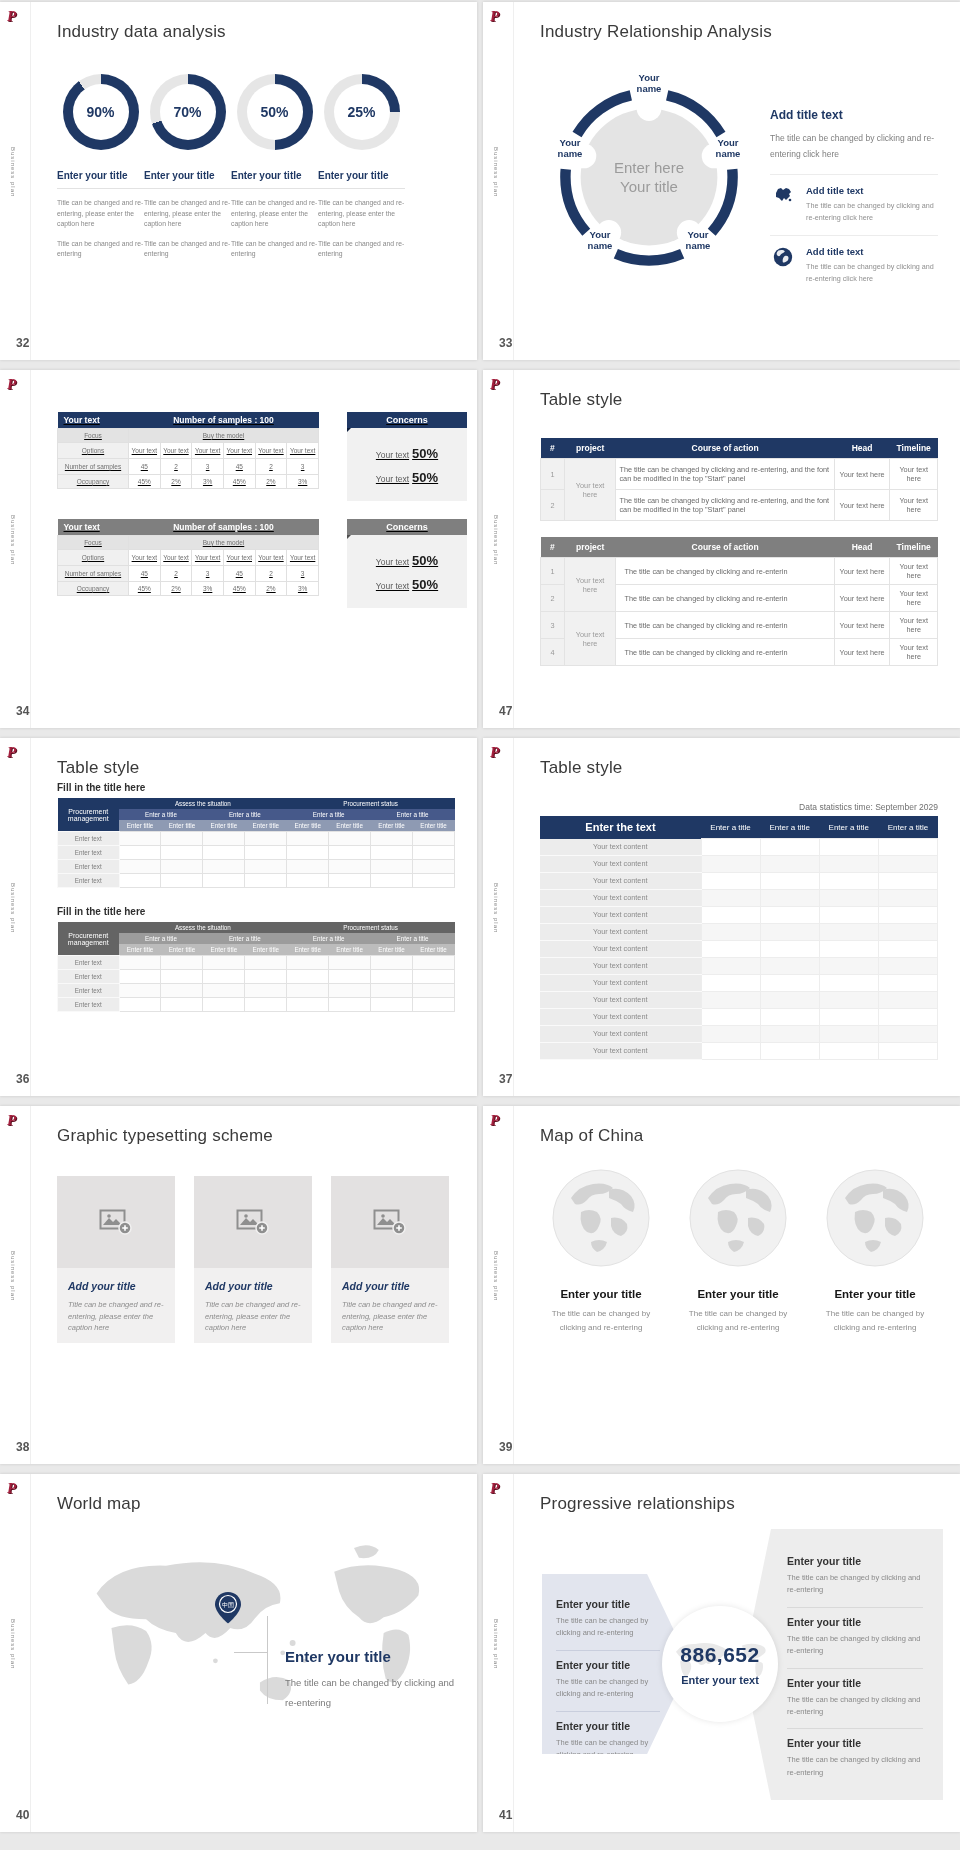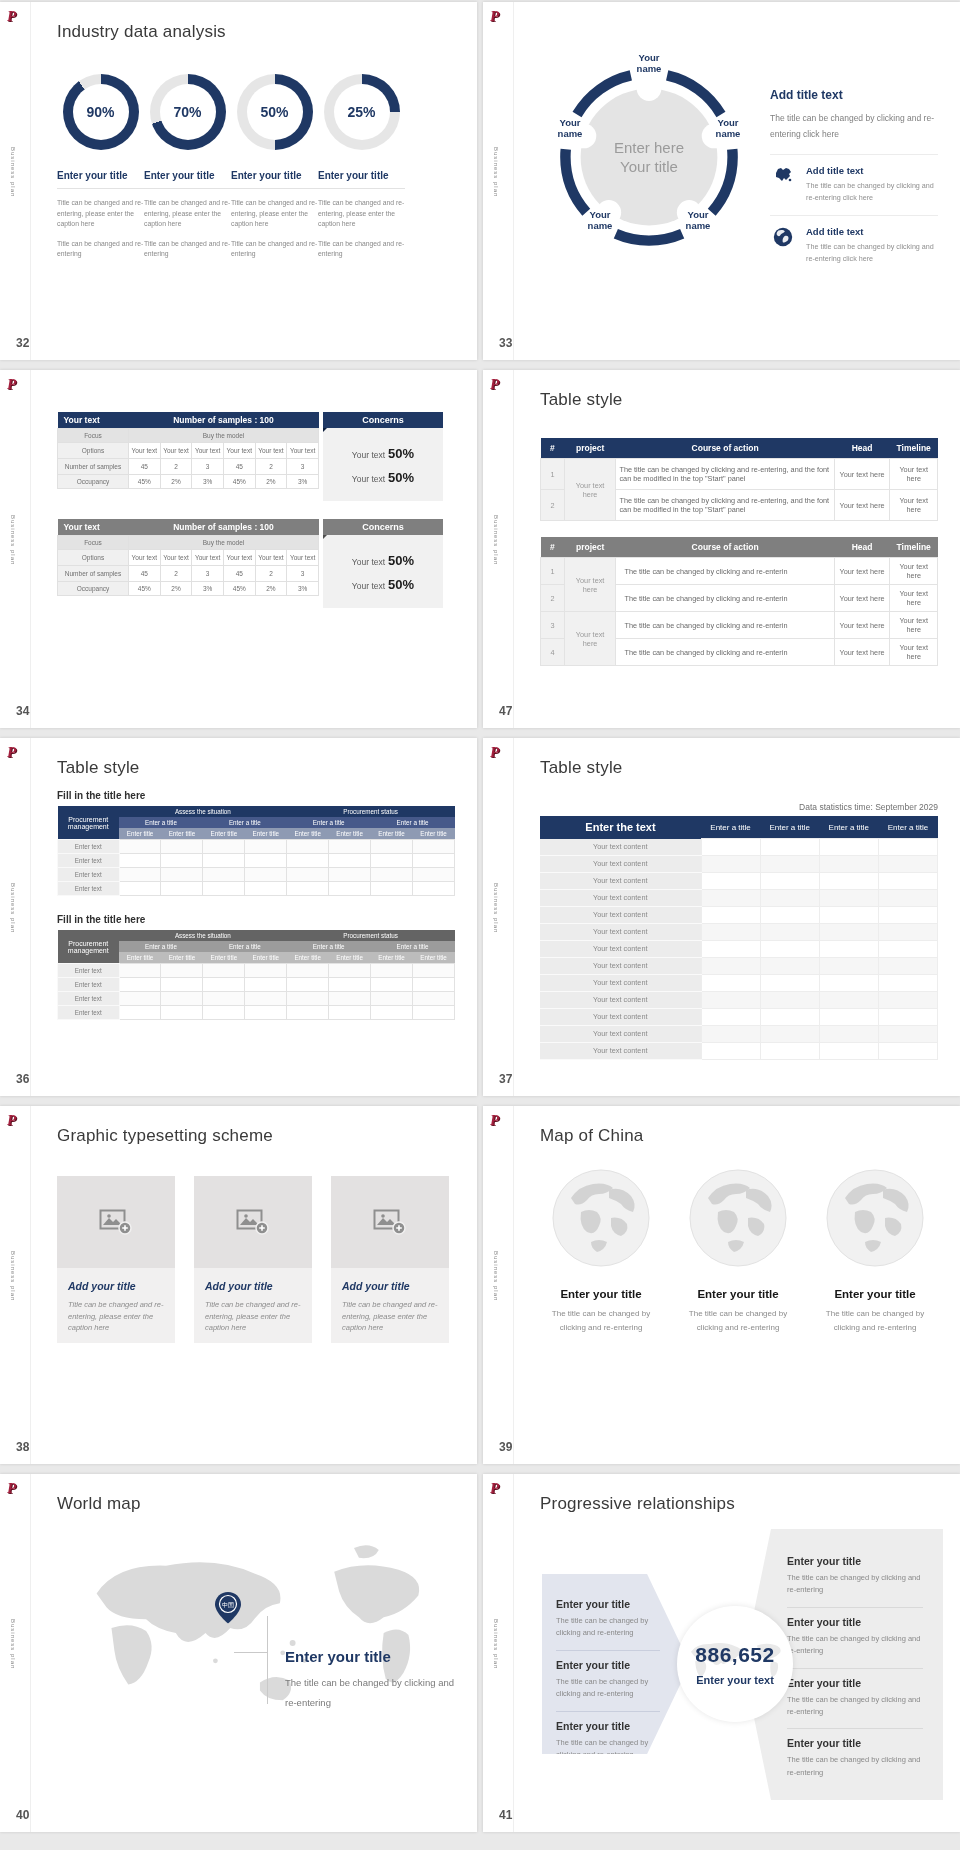--- a/index.html
+++ b/index.html
@@ -34,21 +34,21 @@
   .ring-labels span:nth-child(5){left:-2px;top:56px;}
   .s33-right{margin:58px 0 0 26px;width:172px;}
   .s33-rt{font-size:12px;font-weight:bold;color:#1f3864;margin-bottom:8px;}
   .s33-rb{font-size:8.5px;color:#7f7f7f;line-height:1.9;}
   .s33-item{display:flex;gap:10px;border-top:1px solid #ececec;padding-top:10px;margin-top:12px;}
   .s33-item .ic{flex:none;width:26px;display:flex;justify-content:center;}
   .s33-it{font-size:9.5px;font-weight:bold;color:#1f3864;margin-bottom:4px;}
   .s33-ib{font-size:7.2px;color:#8f8f8f;line-height:1.6;}
 
   
-  .s34-row{display:flex;gap:4px;margin-top:22px;align-items:flex-start;}
+  .s34-row{display:flex;gap:28px;margin-top:22px;align-items:flex-start;text-decoration:underline;}
   table.s34{border-collapse:collapse;width:262px;flex:none;table-layout:fixed;font-size:6.5px;color:#6f6f6f;}
   .s34 th,.s34 td{border:1px solid #e0e0e0;text-align:center;padding:3px 1px;font-weight:normal;}
   .s34 thead th{border:none;font-weight:bold;color:#fff;}
   .s34.navy thead th{background:#1f3864;}
   .s34.gray thead th{background:#7f7f7f;}
   .s34 thead .hl{font-size:8.5px;text-align:left;padding-left:6px;}
   .s34 thead .hr{font-size:8.5px;}
   .s34 .focusrow th,.s34 .focusrow td{background:#e3e3e3;color:#707070;}
   .s34 tbody th{background:#f0f0f0;color:#707070;}
   .s34 .tall td,.s34 .tall th{padding:4px 1px;}
@@ -68,21 +68,21 @@
   .s35.t2{margin-top:16px;}
   .s35 thead th{height:18px;font-size:8.5px;font-weight:bold;color:#fff;}
   .s35.navy thead th{background:#1f3864;}
   .s35.gray thead th{background:#7f7f7f;}
   .s35 td{border:1px solid #e3e3e3;text-align:center;padding:4px 3px;}
   .s35.t1 td{padding:6px 3px;}
   .s35 .cn,.s35 .cp{background:#f1f1f1;color:#9a9a9a;}
   .s35 .ca{text-align:left;padding-left:8px;color:#6a6a6a;}
 
   
-  .s36-st{font-size:10px;font-weight:bold;color:#2f2f2f;margin:12px 0 5px;}
+  .s36-st{font-size:10px;font-weight:bold;color:#2f2f2f;margin:4px 0 5px;}
   table.s36{border-collapse:collapse;width:100%;table-layout:fixed;font-size:6.3px;}
   .s36 th{font-weight:normal;padding:2px 1px;text-align:center;}
   .s36 .pm{font-size:7px;color:#fff;width:15%;}
   .s36.navy .pm,.s36.navy .r1{background:#1f3864;color:#fff;}
   .s36.navy .r2{background:#46598a;color:#fff;}
   .s36.navy .r3{background:#8e9ab3;color:#fff;}
   .s36.gray .pm,.s36.gray .r1{background:#646464;color:#fff;}
   .s36.gray .r2{background:#9c9c9c;color:#fff;}
   .s36.gray .r3{background:#bcbcbc;color:#fff;}
   .s36 tbody th{background:#ededed;color:#7d7d7d;border:1px solid #f9f9f9;padding:3px;}
@@ -121,21 +121,21 @@
   .conn-h{position:absolute;left:177px;top:132px;width:33px;height:1px;background:#c9c9c9;}
   .callout{position:absolute;left:228px;top:128px;width:170px;}
   .callout-t{font-size:15px;font-weight:bold;color:#1f3864;}
   .callout-b{font-size:9.5px;color:#7a7a7a;line-height:2.1;margin-top:8px;}
 
   
   .diag{position:absolute;left:30px;top:40px;right:8px;bottom:0;}
   .ar{position:absolute;left:29px;top:60px;width:148px;height:180px;background:#e2e5ee;clip-path:polygon(0 0,71% 0,100% 50%,71% 100%,0 100%);padding:16px 0 0 14px;box-sizing:border-box;}
   .ar .p-item{width:104px;}
   .rs{position:absolute;left:230px;top:15px;width:200px;height:271px;background:#ededed;clip-path:polygon(0 50%,14% 0,100% 0,100% 100%,14% 100%);padding:18px 20px 0 44px;box-sizing:border-box;}
-  .circ{position:absolute;left:164px;top:92px;width:116px;height:116px;border-radius:50%;background:#fff;box-shadow:0 0 6px rgba(0,0,0,.10);display:flex;flex-direction:column;align-items:center;justify-content:center;z-index:2;overflow:hidden;}
+  .circ{position:absolute;left:149px;top:92px;width:116px;height:116px;border-radius:50%;background:#fff;box-shadow:0 0 6px rgba(0,0,0,.10);display:flex;flex-direction:column;align-items:center;justify-content:center;z-index:2;overflow:hidden;}
   .circ svg{position:absolute;opacity:.35;}
   .circ .num{position:relative;font-size:21px;font-weight:bold;color:#1f3864;letter-spacing:.5px;}
   .circ .lbl{position:relative;font-size:11px;font-weight:bold;color:#1f3864;margin-top:7px;}
   .p-item{padding:8px 0 10px;}
   .ar .p-item:not(:last-child){border-bottom:1px solid #c9cedd;}
   .rs .p-item:not(:last-child){border-bottom:1px solid #d9d9d9;}
   .p-t{font-size:10.5px;font-weight:bold;color:#333;margin-bottom:5px;}
   .p-b{font-size:7.5px;color:#8a8a8a;line-height:1.65;}
 </style>
 </head>
@@ -188,20 +188,21 @@
     </div>
   </section>
 
   <section class="slide">
     <div class="side">
       <span class="logo">P</span>
       <span class="vlabel">Business plan</span>
       <span class="pagenum">33</span>
     </div>
     <div class="content">
+      <h1 class="stitle">Industry Relationship Analysis</h1>
       <div class="s33-wrap">
         <div class="ring-box">
           <svg class="ring" viewBox="0 0 200 200">
             <circle cx="100" cy="100" r="72" fill="#e4e4e4"></circle>
             <g fill="#ffffff">
               <circle cx="100" cy="28" r="13"></circle>
                 <circle cx="168.5" cy="77.8" r="13"></circle>
               <circle cx="142.3" cy="158.3" r="13"></circle>
                 <circle cx="57.7" cy="158.3" r="13"></circle>
               <circle cx="31.5" cy="77.8" r="13"></circle>

